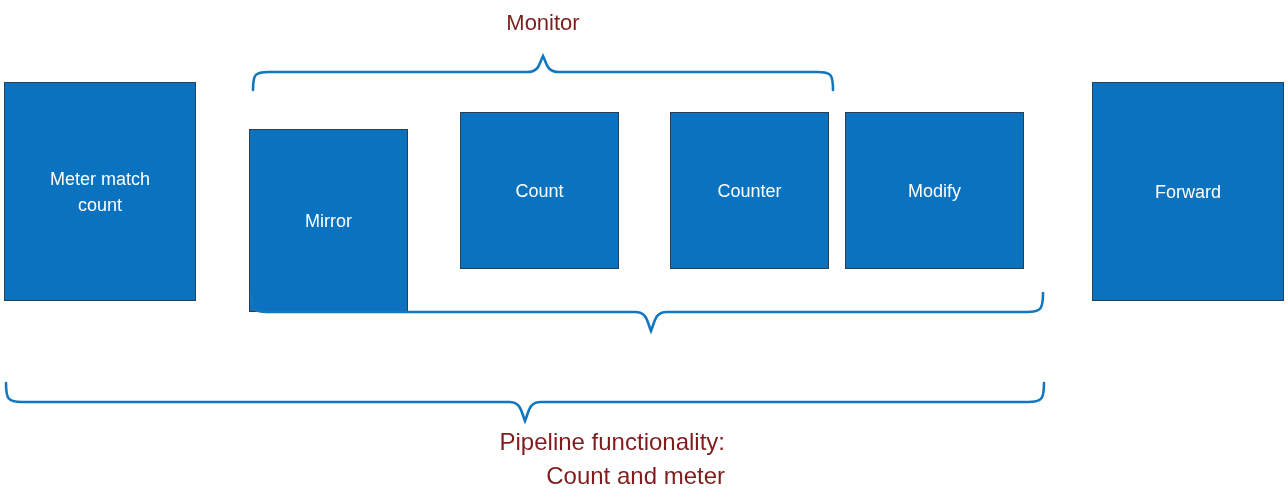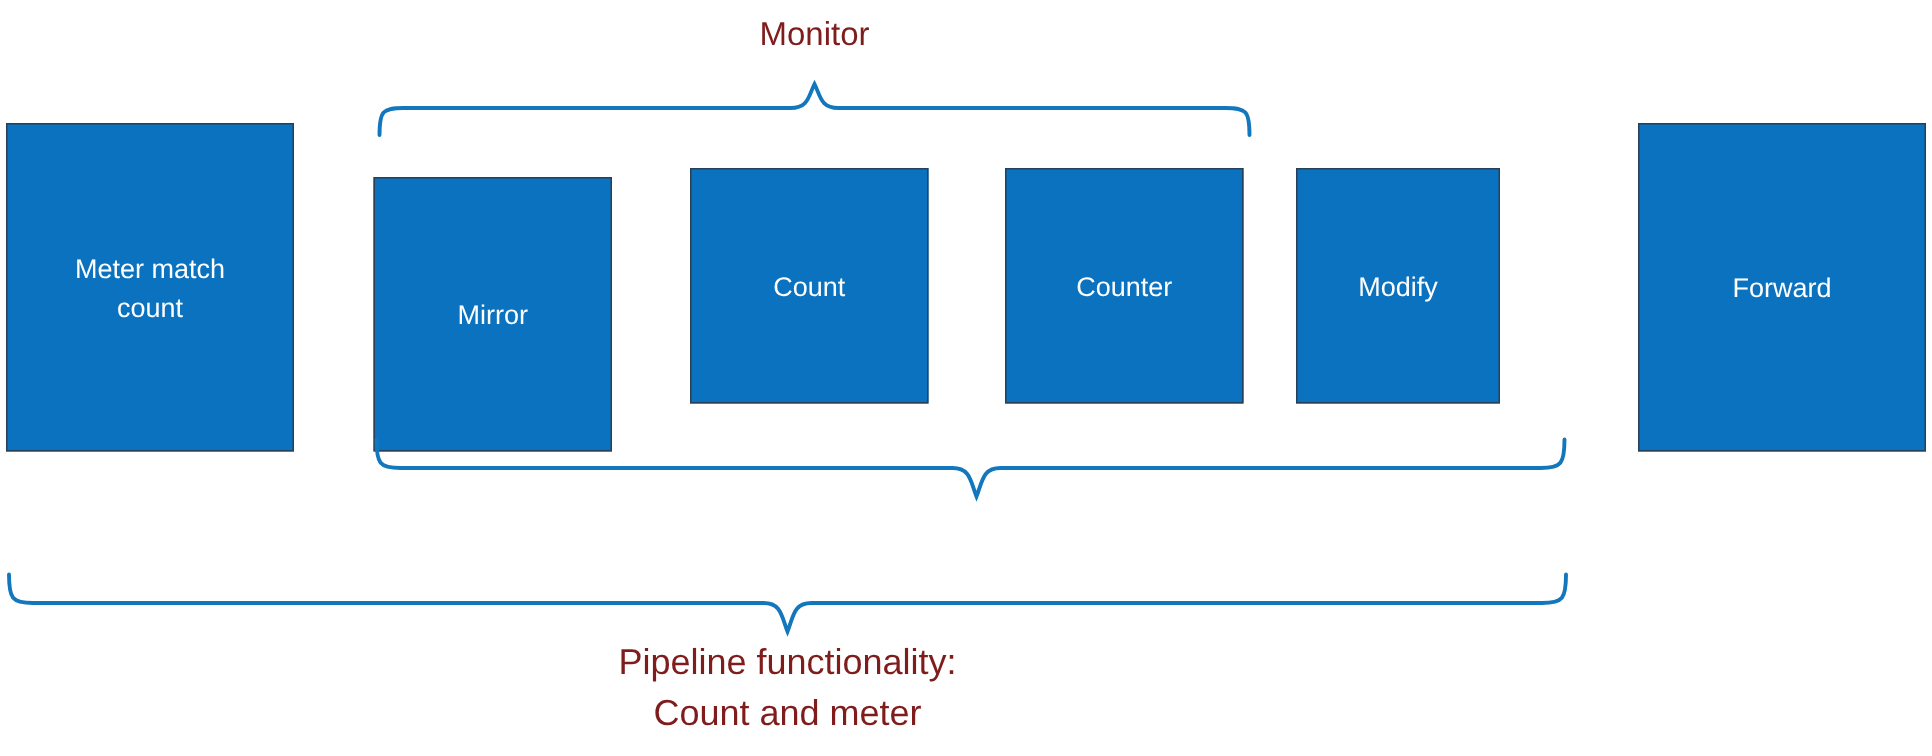--- a/index.html
+++ b/index.html
@@ -81,33 +81,33 @@
              C 296 10, 296 18, 308 18
              L 566 18
              C 580 18, 582 20, 582 36"></path>
   </svg>
 
   <div class="node-box" style="left:4px; top:82px; width:192px; height:219px;">
     <span>Meter match
 count</span>
   </div>
 
-  <div class="node-box" style="left:249px; top:118px; width:159px; height:183px;">
+  <div class="node-box" style="left:249px; top:129px; width:159px; height:183px;">
     <span>Mirror</span>
   </div>
 
   <div class="node-box" style="left:460px; top:112px; width:159px; height:157px;">
     <span>Count</span>
   </div>
 
   <div class="node-box" style="left:670px; top:112px; width:159px; height:157px;">
     <span>Counter</span>
   </div>
 
-  <div class="node-box" style="left:864px; top:112px; width:136px; height:157px;">
+  <div class="node-box" style="left:845px; top:112px; width:179px; height:157px;">
     <span>Modify</span>
   </div>
 
   <div class="node-box" style="left:1092px; top:82px; width:192px; height:219px;">
     <span>Forward</span>
   </div>
 
   <svg class="brace-svg" style="left:249px; top:291px;" width="796" height="42" viewBox="0 0 796 42">
     <path class="brace-path" d="M 2 2
              C 2 18, 4 21, 18 21
@@ -122,16 +122,16 @@
   <svg class="brace-svg" style="left:4px; top:381px;" width="1042" height="42" viewBox="0 0 1042 42">
     <path class="brace-path" d="M 2 2
              C 2 18, 4 21, 18 21
              L 505 21
              C 517 21, 517 30, 521 40
              C 525 30, 525 21, 537 21
              L 1024 21
              C 1038 21, 1040 18, 1040 2"></path>
   </svg>
 
-  <div class="caption pipeline-caption" style="left:325px; top:425px; width:400px;">Pipeline functionality:
+  <div class="caption pipeline-caption" style="left:325px; top:425px; width:400px;text-align:right;">Pipeline functionality:
 Count and meter</div>
 
 </div>
 
 </body></html>

